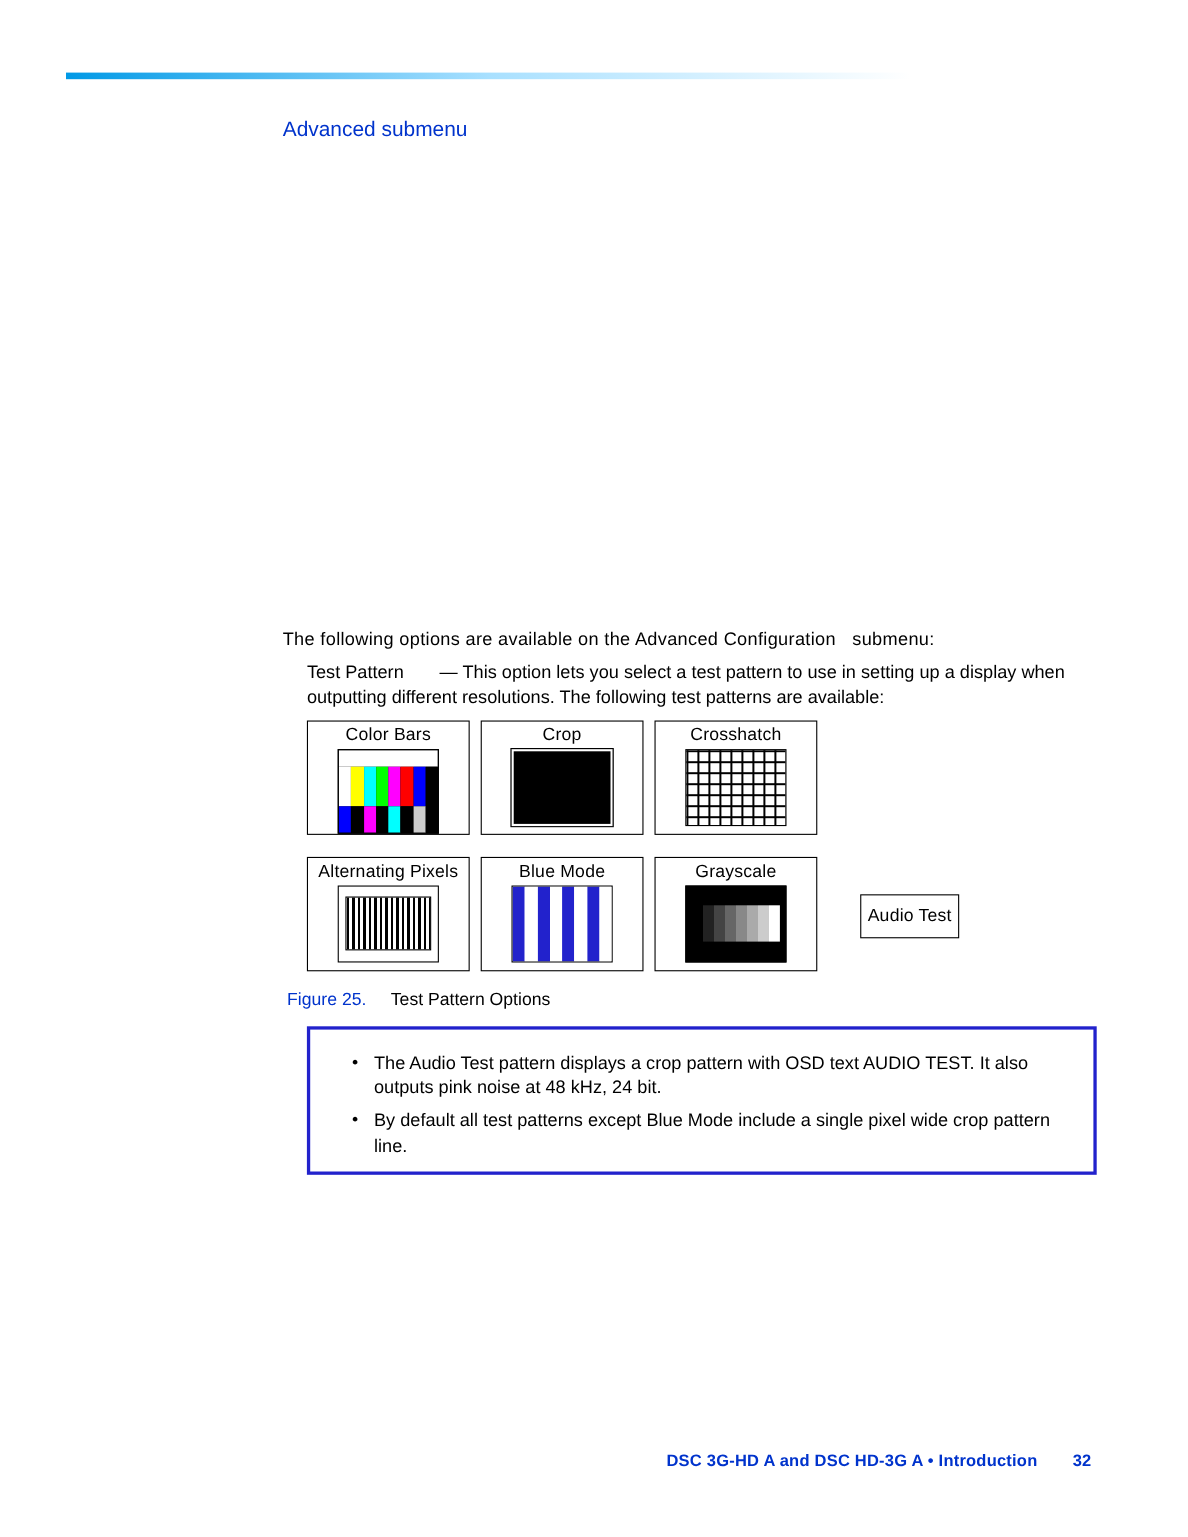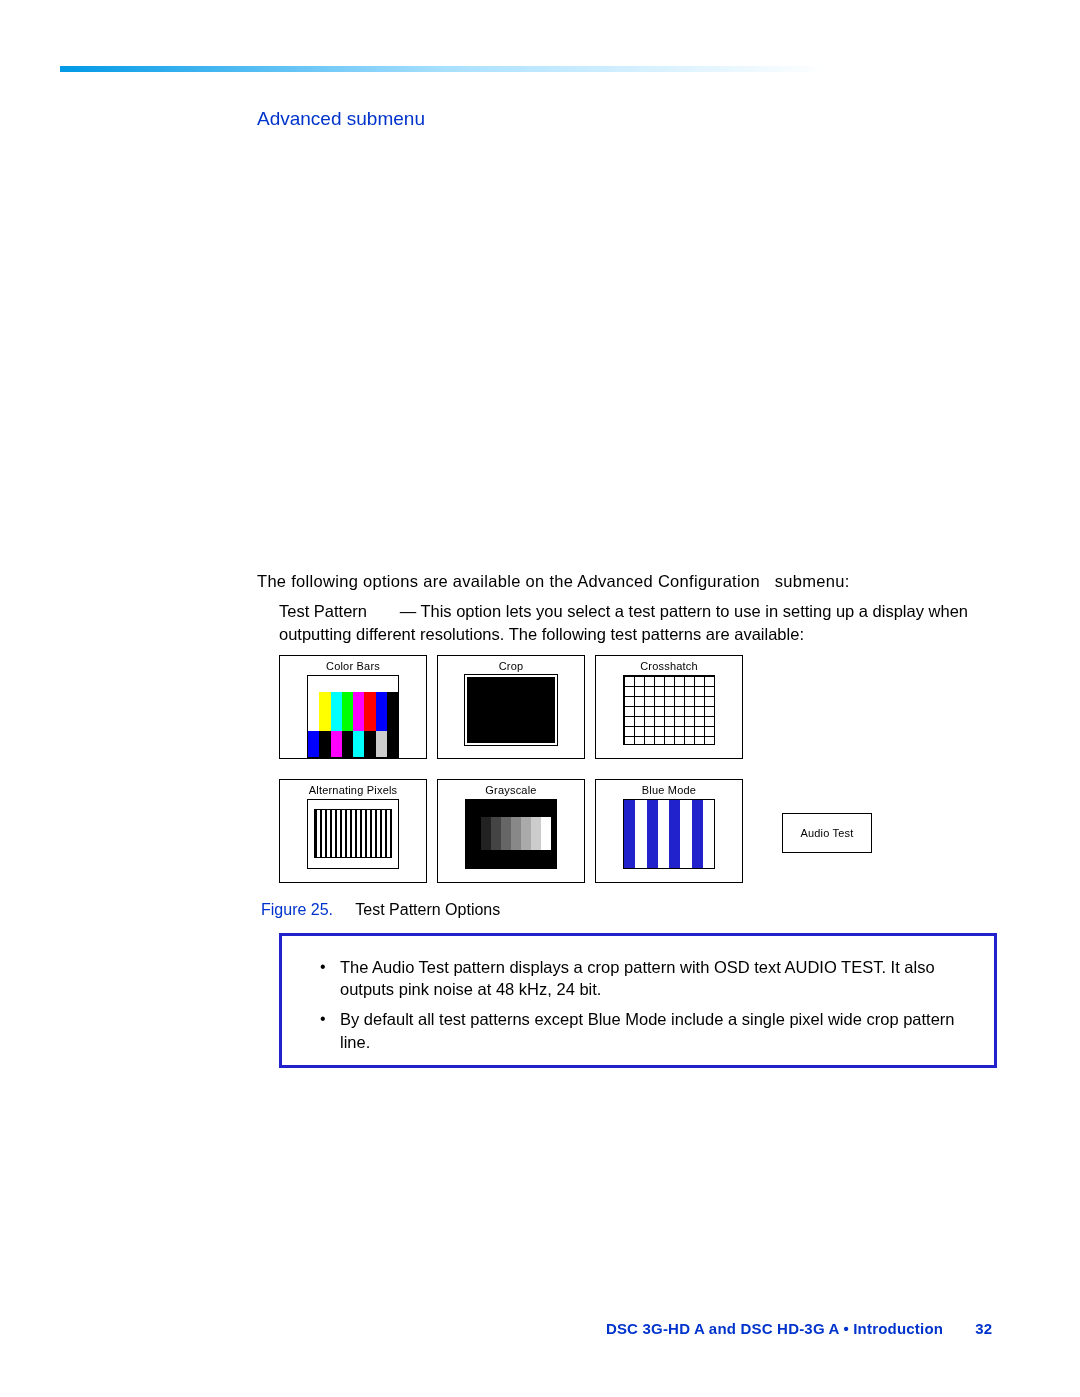--- a/index.html
+++ b/index.html
@@ -71,21 +71,21 @@
     width: 90px;
     height: 40px;
     justify-content: center;
     padding-top:0;
   }
   .tp-card.small-wrap {
     width:148px; height:104px; border:none; background:transparent;
     display:flex; align-items:center; justify-content:center;
   }
   .tp-label {
-    font-size: 11px;
+    font-size: 16px;
     margin-bottom: 3px;
     letter-spacing:0.2px;
   }
   .tp-canvas {
     width: 92px;
     height: 70px;
     border: 1px solid #000;
     background: #000;
     position: relative;
     overflow: hidden;
@@ -239,37 +239,37 @@
     <div style="flex-basis:100%; height:0;"></div>
 
     <div class="tp-card">
       <div class="tp-label">Alternating Pixels</div>
       <div class="tp-canvas" style="background:#fff; display:flex; align-items:center; justify-content:center;">
         <div class="tp-alt" style="width:86%; height:72%; border:1px solid #000;"></div>
       </div>
     </div>
 
     <div class="tp-card">
+      <div class="tp-label">Blue Mode</div>
+      <div class="tp-canvas tp-blue">
+        <div style="background:#22c"></div>
+          <div style="background:#fff"></div>
+          <div style="background:#22c"></div>
+          <div style="background:#fff"></div>
+          <div style="background:#22c"></div>
+          <div style="background:#fff"></div>
+          <div style="background:#22c"></div>
+          <div style="background:#fff"></div>
+      </div>
+    </div>
+
+    <div class="tp-card">
       <div class="tp-label">Grayscale</div>
       <div class="tp-canvas tp-gray">
         <div class="tp-gray-inner"></div>
-      </div>
-    </div>
-
-    <div class="tp-card">
-      <div class="tp-label">Blue Mode</div>
-      <div class="tp-canvas tp-blue">
-        <div style="background:#22c"></div>
-          <div style="background:#fff"></div>
-          <div style="background:#22c"></div>
-          <div style="background:#fff"></div>
-          <div style="background:#22c"></div>
-          <div style="background:#fff"></div>
-          <div style="background:#22c"></div>
-          <div style="background:#fff"></div>
       </div>
     </div>
 
     <div class="tp-card small-wrap">
       <div class="tp-card small">
         <div class="tp-label" style="margin:0;">Audio Test</div>
       </div>
     </div>
 
   </div>

